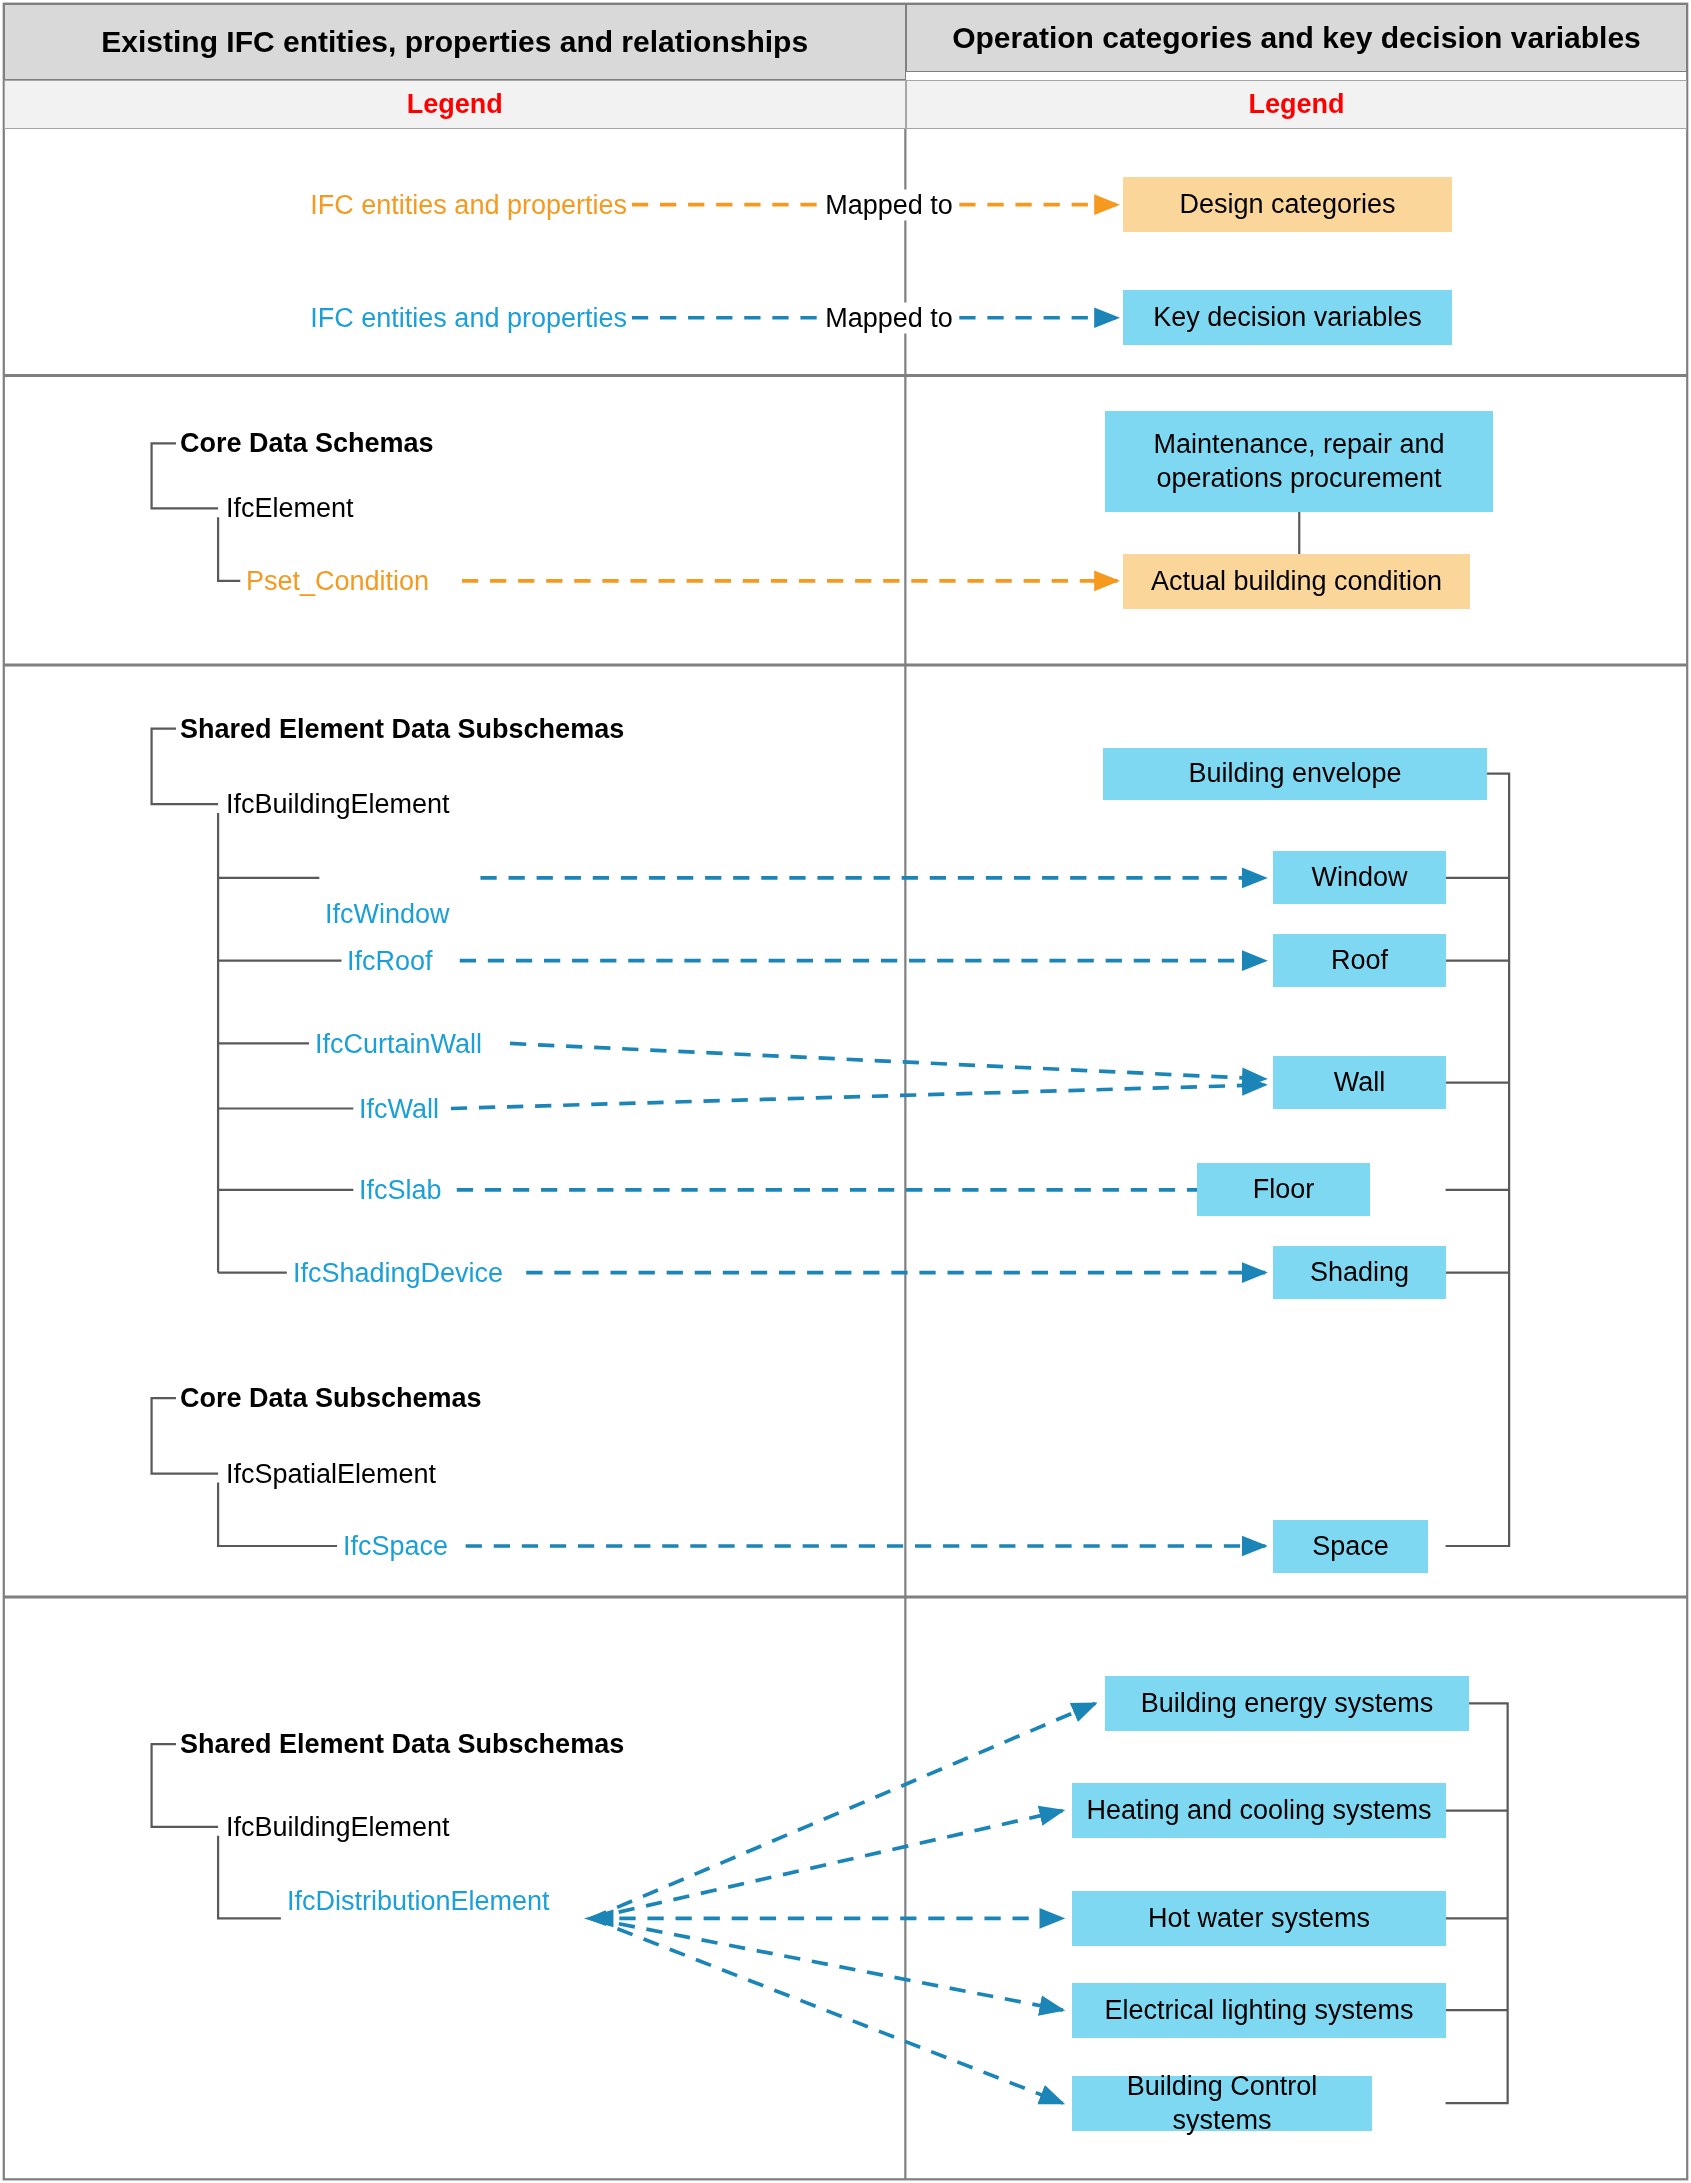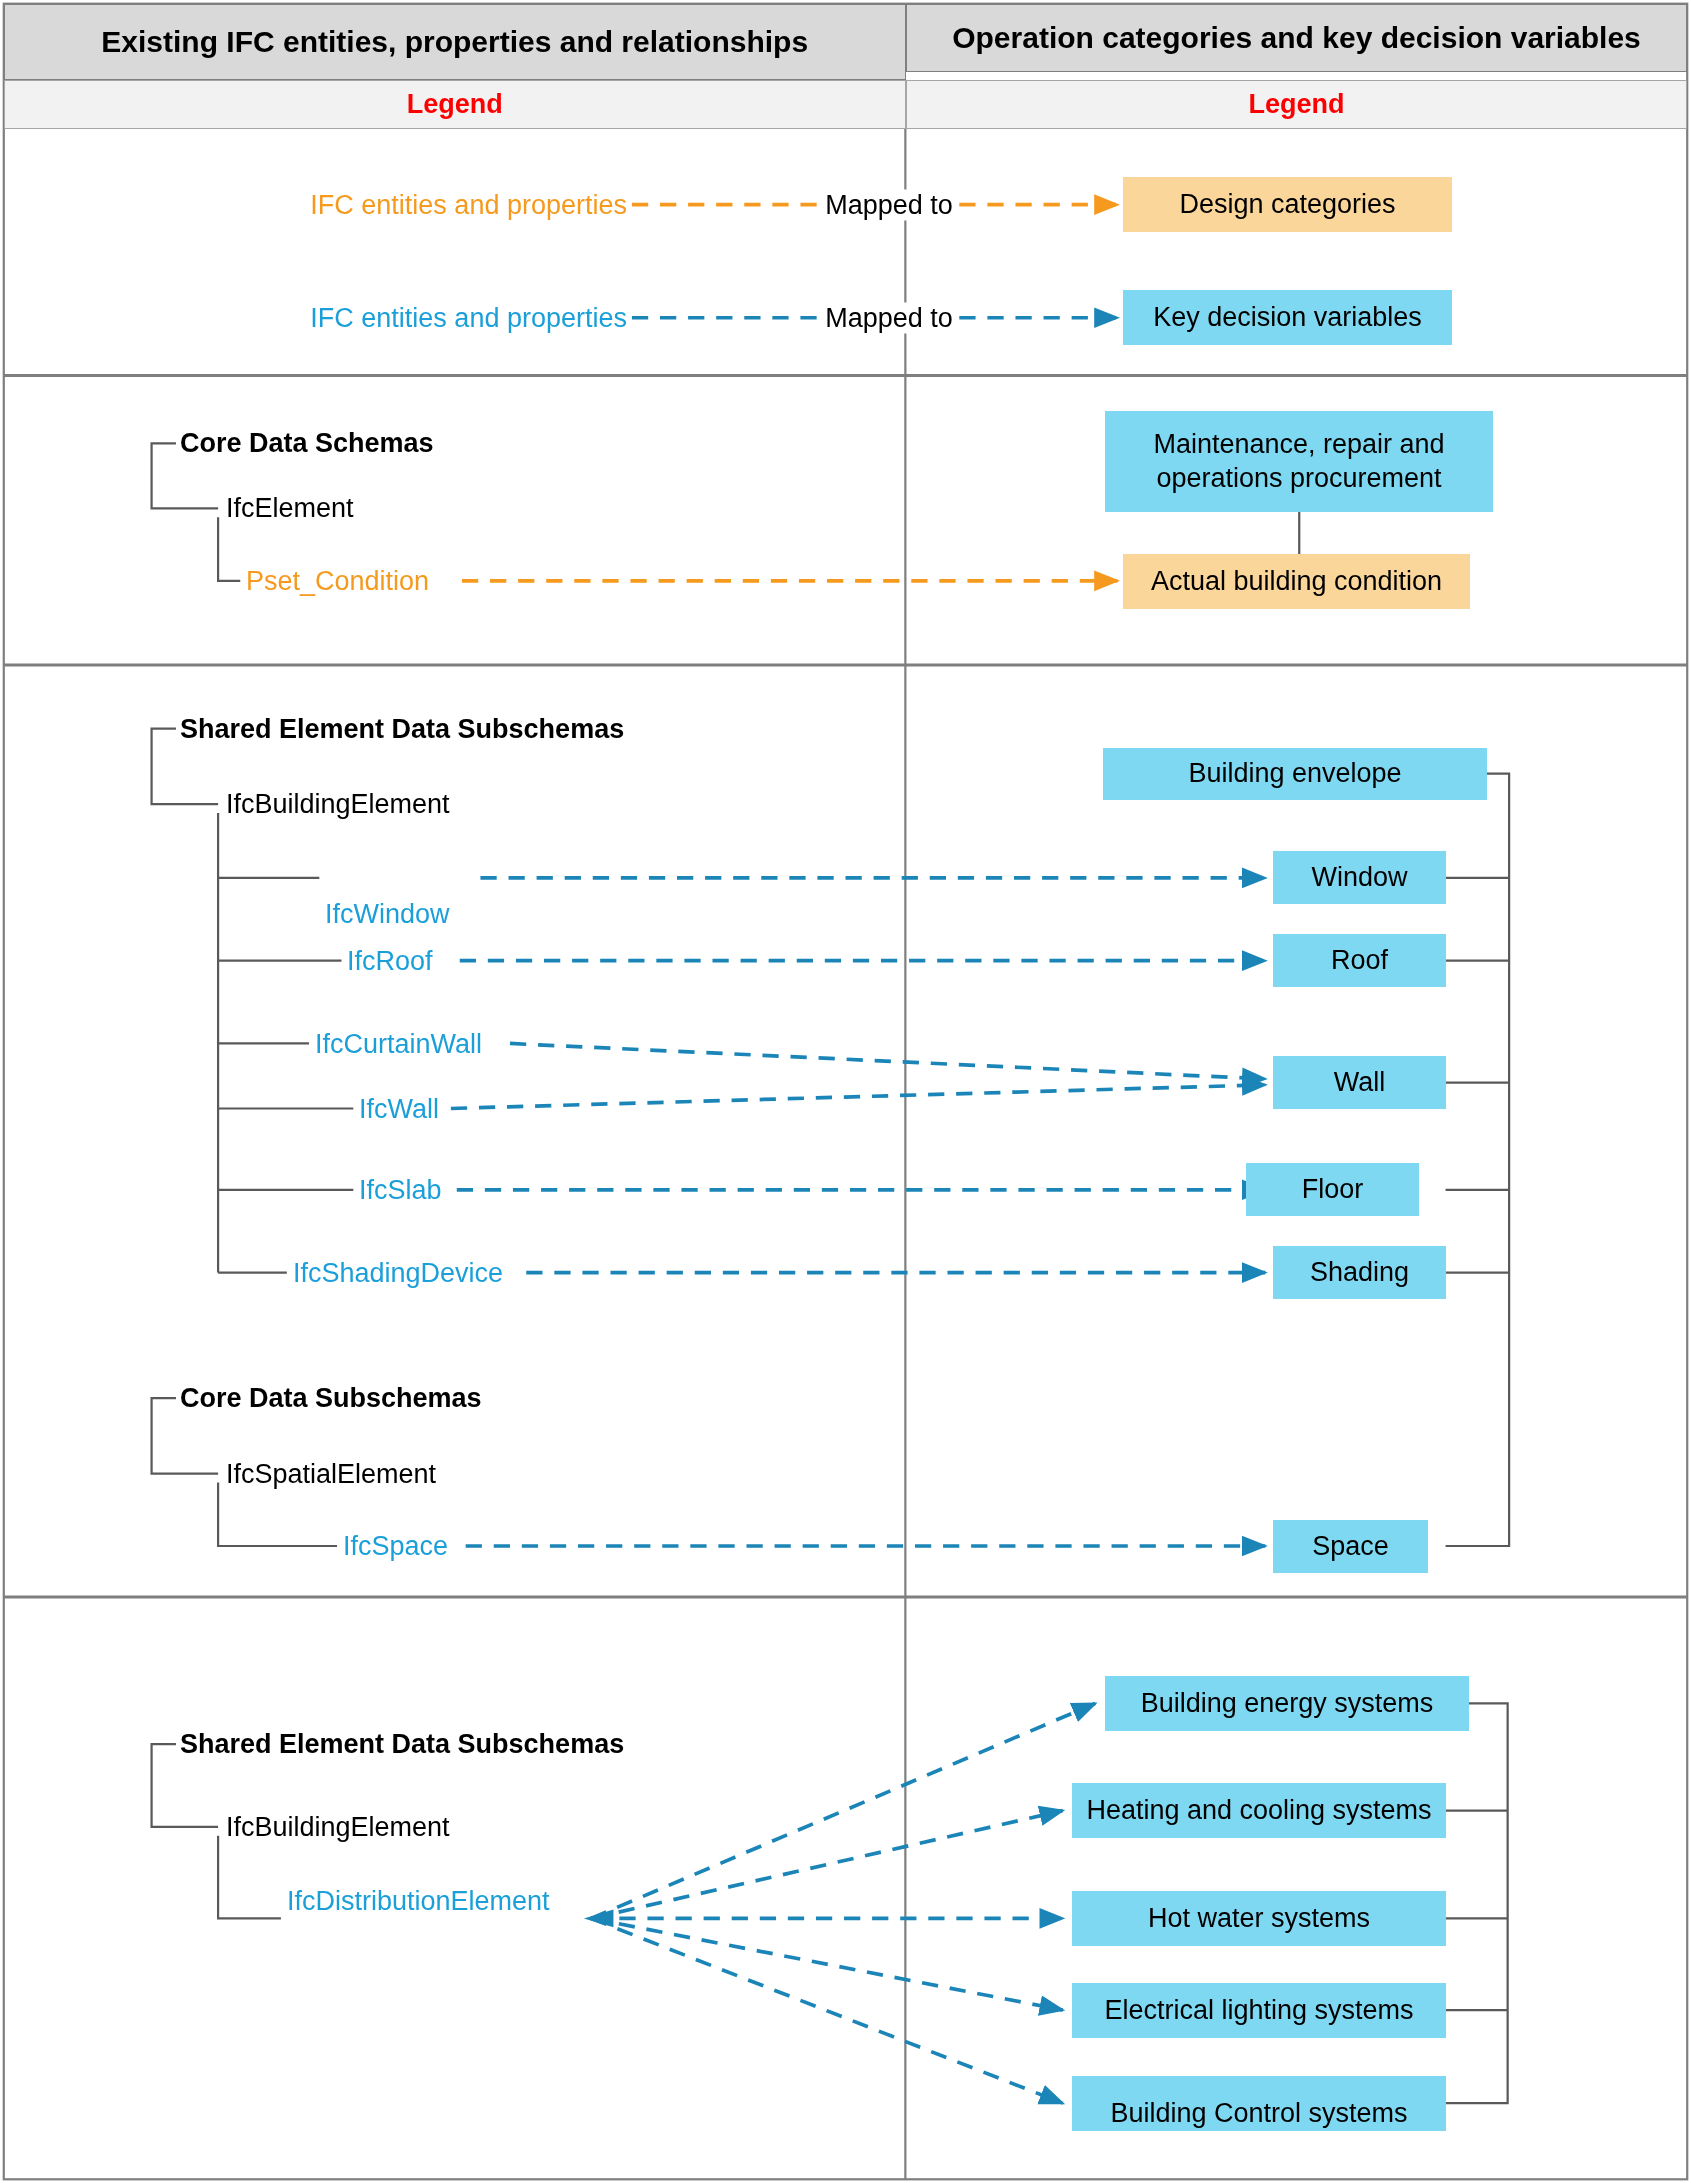--- a/index.html
+++ b/index.html
@@ -244,21 +244,21 @@
   </div>
   <div class="box blue" style="left:1273px; top:851px; width:173px; height:53px;">
     <span>Window</span>
   </div>
   <div class="box blue" style="left:1273px; top:934px; width:173px; height:53px;">
     <span>Roof</span>
   </div>
   <div class="box blue" style="left:1273px; top:1056px; width:173px; height:53px;">
     <span>Wall</span>
   </div>
-  <div class="box blue" style="left:1246px; top:1163px; width:173px; height:53px;justify-content:center;">
+  <div class="box blue" style="left:1197px; top:1163px; width:173px; height:53px;justify-content:center;">
     <span>Floor</span>
   </div>
   <div class="box blue" style="left:1273px; top:1246px; width:173px; height:53px;">
     <span>Shading</span>
   </div>
   <div class="box blue" style="left:1273px; top:1520px; width:155px; height:53px;">
     <span>Space</span>
   </div>
 
   <div class="lbl bold mid" style="left:180px; top:1744px;">Shared Element Data Subschemas</div>
@@ -270,18 +270,18 @@
   </div>
   <div class="box blue" style="left:1072px; top:1891px; width:374px; height:55px;">
     <span>Hot water systems</span>
   </div>
   <div class="box blue" style="left:1072px; top:1783px; width:374px; height:55px;">
     <span>Heating and cooling systems</span>
   </div>
   <div class="box blue" style="left:1072px; top:1983px; width:374px; height:55px;">
     <span>Electrical lighting systems</span>
   </div>
-  <div class="box blue" style="left:1072px; top:2076px; width:374px; height:55px;align-items:flex-end;">
+  <div class="box blue" style="left:1072px; top:2076px; width:300px; height:55px;">
     <span>Building Control systems</span>
   </div>
 
 </div>
 
 
 </body></html>

